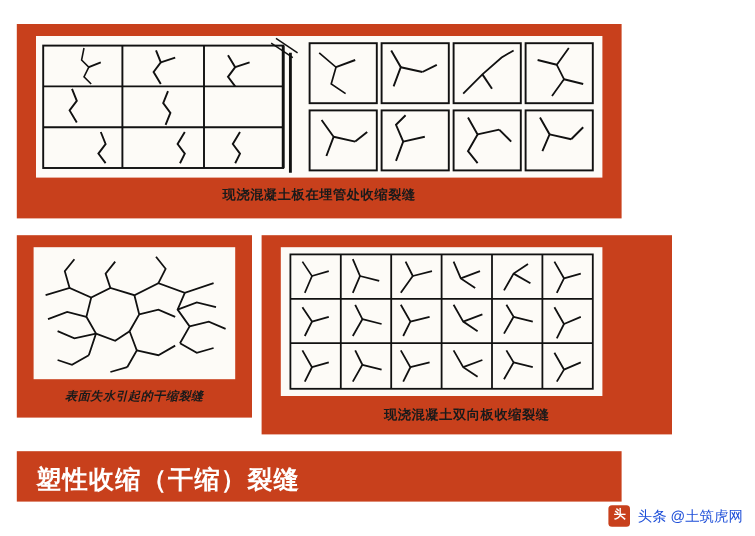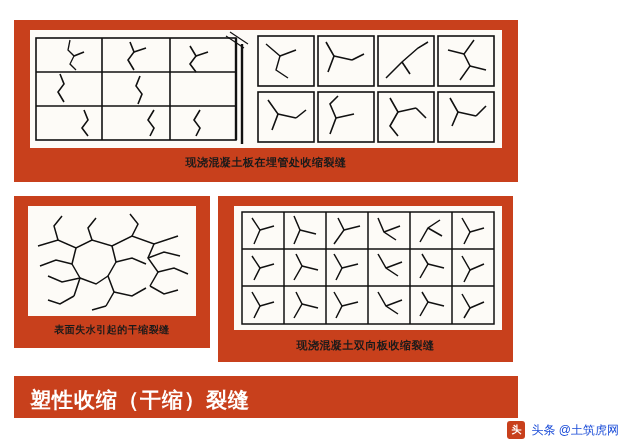--- a/index.html
+++ b/index.html
@@ -57,36 +57,37 @@
   }
   #panel-top .caption {
     top: 135px;
   }
 
   #panel-bottom-left {
     left: 14px;
     top: 196px;
     width: 196px;
     height: 152px;
+    font-style: italic;
   }
   #panel-bottom-left .inner {
     left: 14px;
     top: 10px;
     width: 168px;
     height: 110px;
   }
   #panel-bottom-left .caption {
     top: 127px;
     font-size: 10px;
   }
 
   #panel-bottom-right {
     left: 218px;
     top: 196px;
-    width: 295px;
+    width: 342px;
     height: 166px;
   }
   #panel-bottom-right .inner {
     left: 16px;
     top: 10px;
     width: 268px;
     height: 124px;
   }
   #panel-bottom-right .caption {
     top: 142px;

